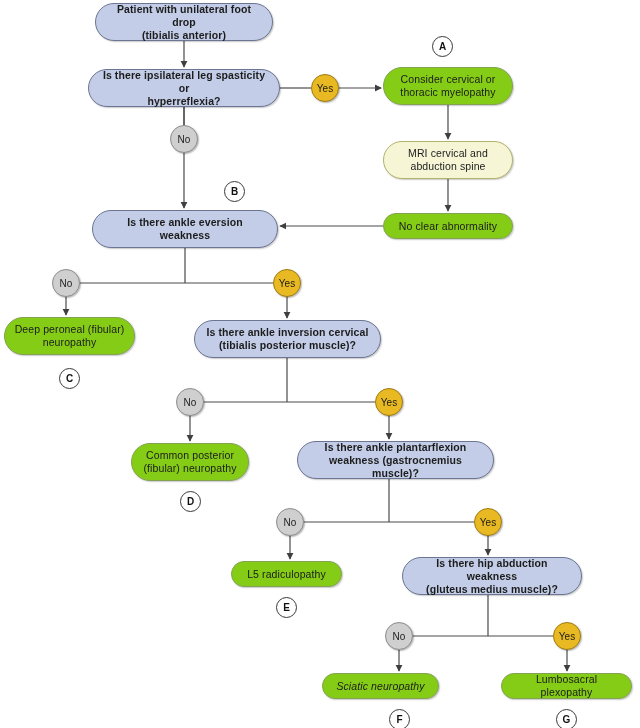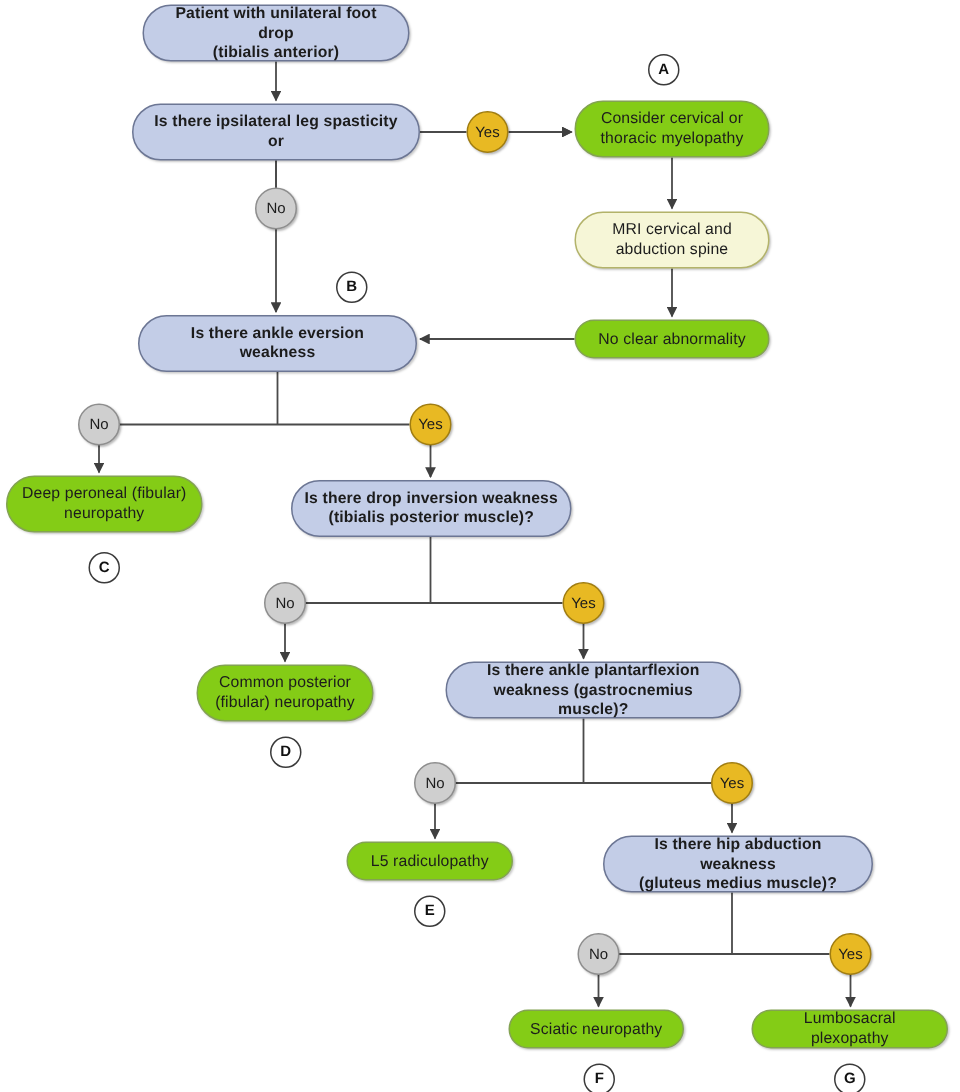--- a/index.html
+++ b/index.html
@@ -163,20 +163,21 @@
   <div id="nodes-layer">
       <div class="node question" style="left: 95px; top: 3px; width: 178px; height: 38px;">
         <div>
           <div>Patient with unilateral foot drop</div>
           <div>(tibialis anterior)</div>
         </div>
       </div>
       <div class="node question" style="left: 88px; top: 69px; width: 192px; height: 38px;">
         <div>
           <div>Is there ipsilateral leg spasticity or</div>
+          <div>hyperreflexia?</div>
         </div>
       </div>
       <div class="node outcome" style="left: 383px; top: 67px; width: 130px; height: 38px;">
         <div>
           <div>Consider cervical or</div>
           <div>thoracic myelopathy</div>
         </div>
       </div>
       <div class="node test" style="left: 383px; top: 141px; width: 130px; height: 38px;">
         <div>
@@ -195,21 +196,21 @@
         </div>
       </div>
       <div class="node outcome" style="left: 4px; top: 317px; width: 131px; height: 38px;">
         <div>
           <div>Deep peroneal (fibular)</div>
           <div>neuropathy</div>
         </div>
       </div>
       <div class="node question" style="left: 194px; top: 320px; width: 187px; height: 38px;">
         <div>
-          <div>Is there drop inversion weakness</div>
+          <div>Is there ankle inversion cervical</div>
           <div>(tibialis posterior muscle)?</div>
         </div>
       </div>
       <div class="node outcome" style="left: 131px; top: 443px; width: 118px; height: 38px;">
         <div>
           <div>Common posterior</div>
           <div>(fibular) neuropathy</div>
         </div>
       </div>
       <div class="node question" style="left: 297px; top: 441px; width: 197px; height: 38px;">
@@ -222,21 +223,21 @@
         <div>
           <div>L5 radiculopathy</div>
         </div>
       </div>
       <div class="node question" style="left: 402px; top: 557px; width: 180px; height: 38px;">
         <div>
           <div>Is there hip abduction weakness</div>
           <div>(gluteus medius muscle)?</div>
         </div>
       </div>
-      <div class="node outcome" style="left: 339px; top: 673px; width: 117px; height: 26px;">
+      <div class="node outcome" style="left: 322px; top: 673px; width: 117px; height: 26px; font-style: italic;">
         <div>
           <div>Sciatic neuropathy</div>
         </div>
       </div>
       <div class="node outcome" style="left: 501px; top: 673px; width: 131px; height: 26px;">
         <div>
           <div>Lumbosacral plexopathy</div>
         </div>
       </div>
     </div>

